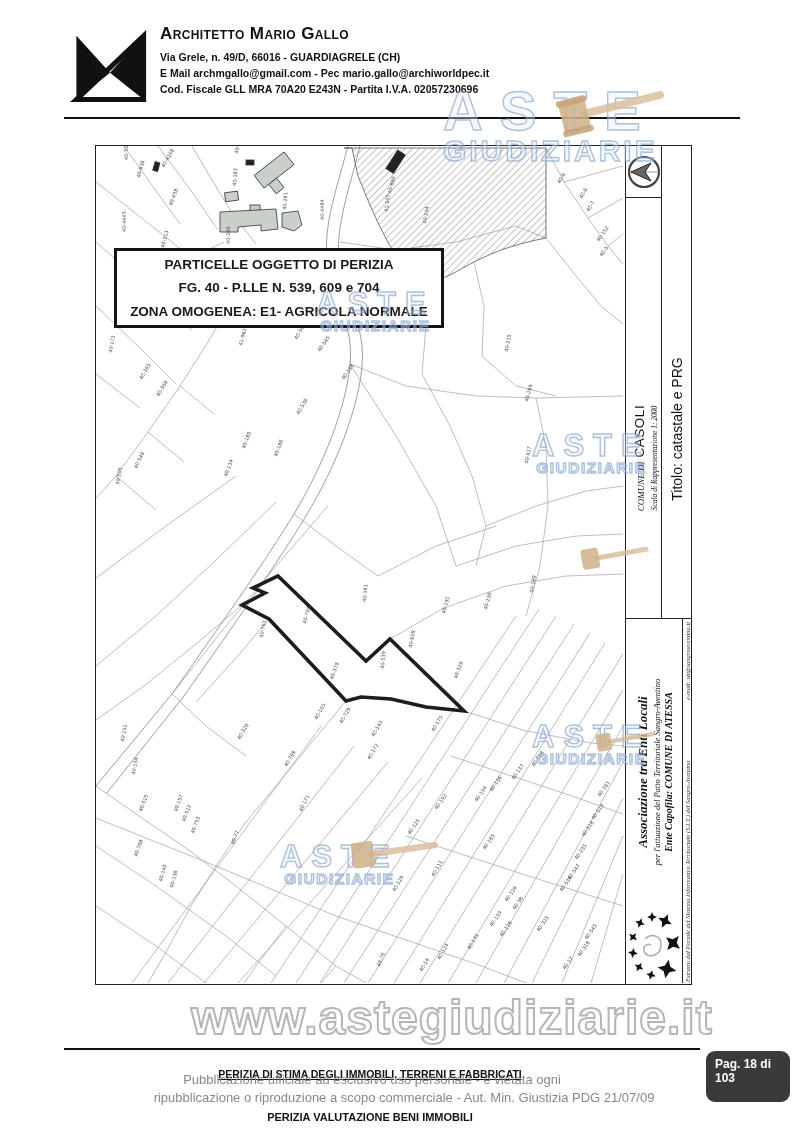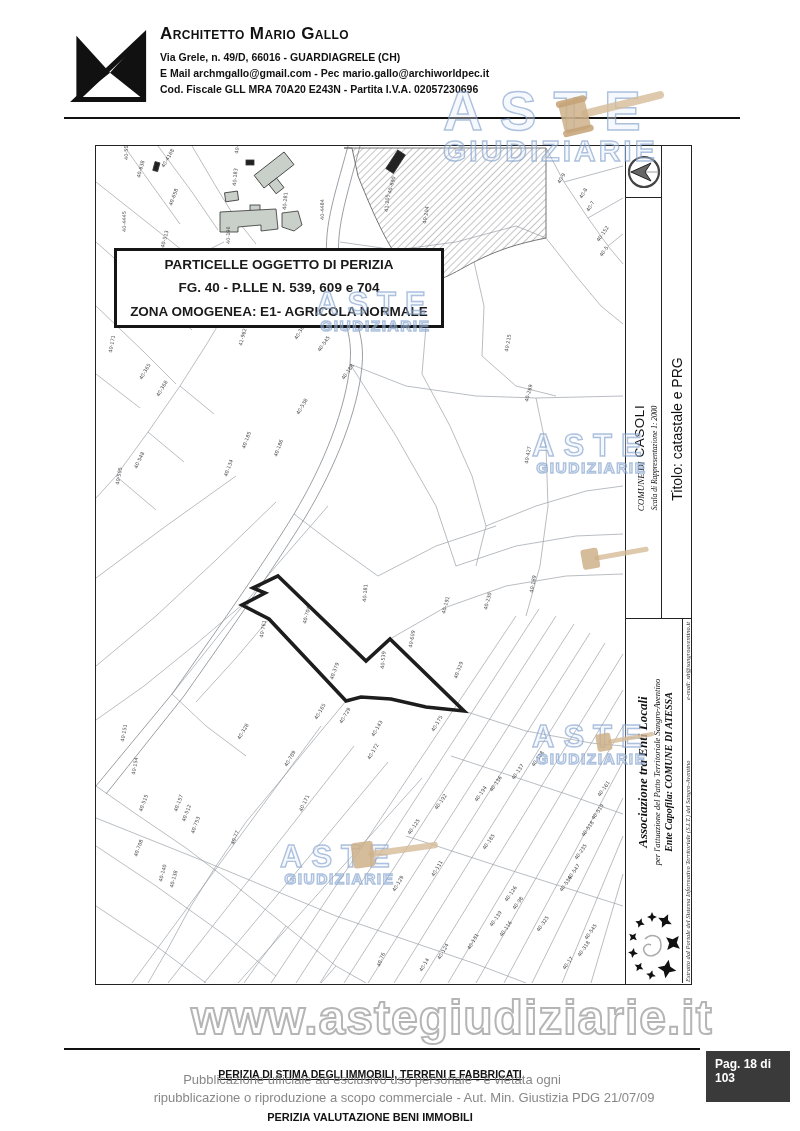--- a/index.html
+++ b/index.html
@@ -53,21 +53,21 @@
   .aste-sm .l2{font-size:15.5px;letter-spacing:1.5px;}
   .gavel{position:absolute;z-index:4;pointer-events:none;}
   .site-wm{position:absolute;left:143px;top:990px;z-index:5;font-size:48px;font-weight:bold;
            letter-spacing:1px;color:rgba(255,255,255,.88);-webkit-text-stroke:2px #b5b5b5;white-space:nowrap;margin-left:48px;}
   .disclaimer{position:absolute;z-index:6;width:744px;text-align:center;font-size:13px;
               color:rgba(125,125,125,.92);white-space:nowrap;}
   
   .ftr-rule{position:absolute;left:64px;top:1048px;width:636px;height:2px;background:#111;z-index:3;}
   .ftr-line{position:absolute;left:65px;width:610px;text-align:center;font-weight:bold;color:#131313;z-index:3;white-space:nowrap;}
   .page-box{position:absolute;left:706px;top:1051px;width:84px;height:51px;background:#3a3a3a;z-index:3;
-            color:#fff;font-size:12px;font-weight:bold;padding:6px 0 0 9px;box-sizing:border-box;}
+            color:#fff;font-size:12px;font-weight:bold;padding:6px 0 0 9px;box-sizing:border-box;border-radius:9px;}
 </style>
 </head>
 <body>
 
 <div class="sheet">
 
   <svg class="logo" viewBox="0 0 100 100">
     <polygon points="10,14 50,58 10,90" fill="#111"></polygon>
     <polygon points="90,14 90,90 50,58" fill="#111"></polygon>
     <polygon points="10,90 90,90 90,14" fill="none" stroke="#111" stroke-width="6"></polygon>

